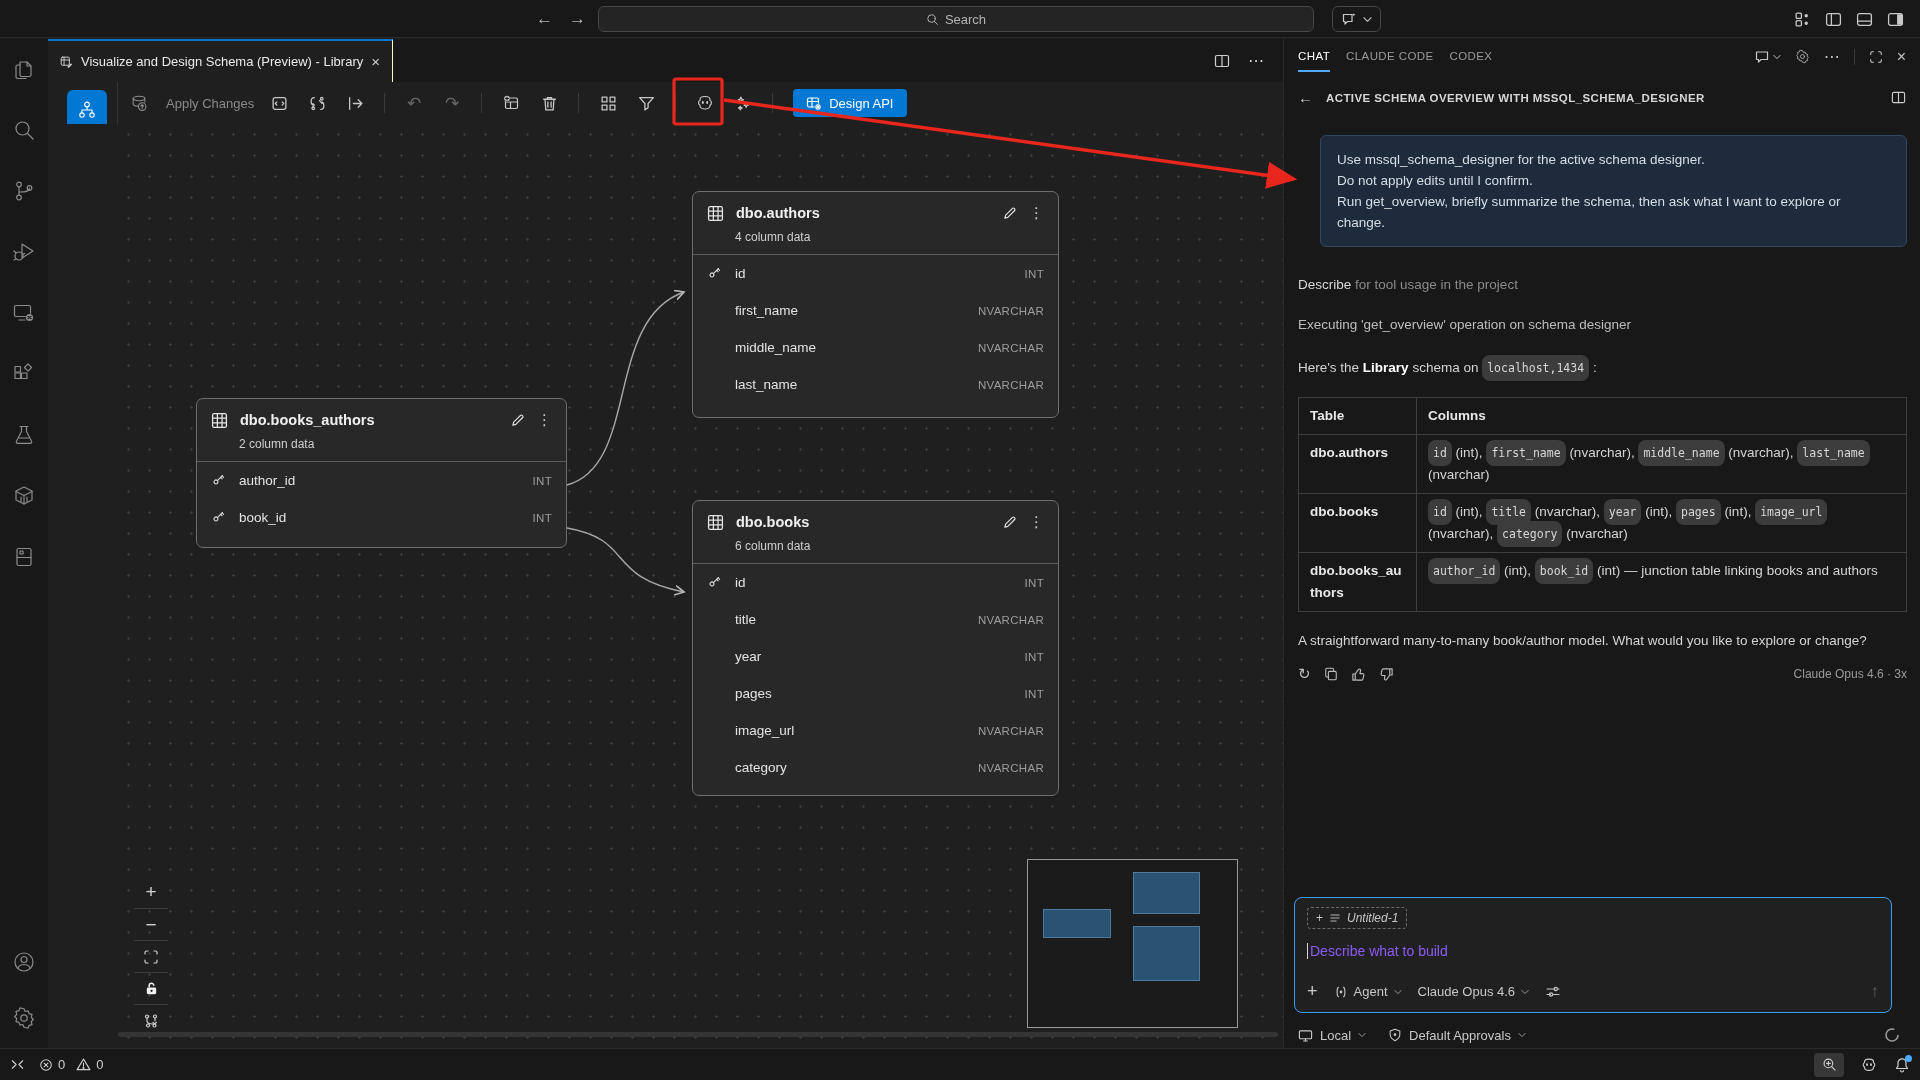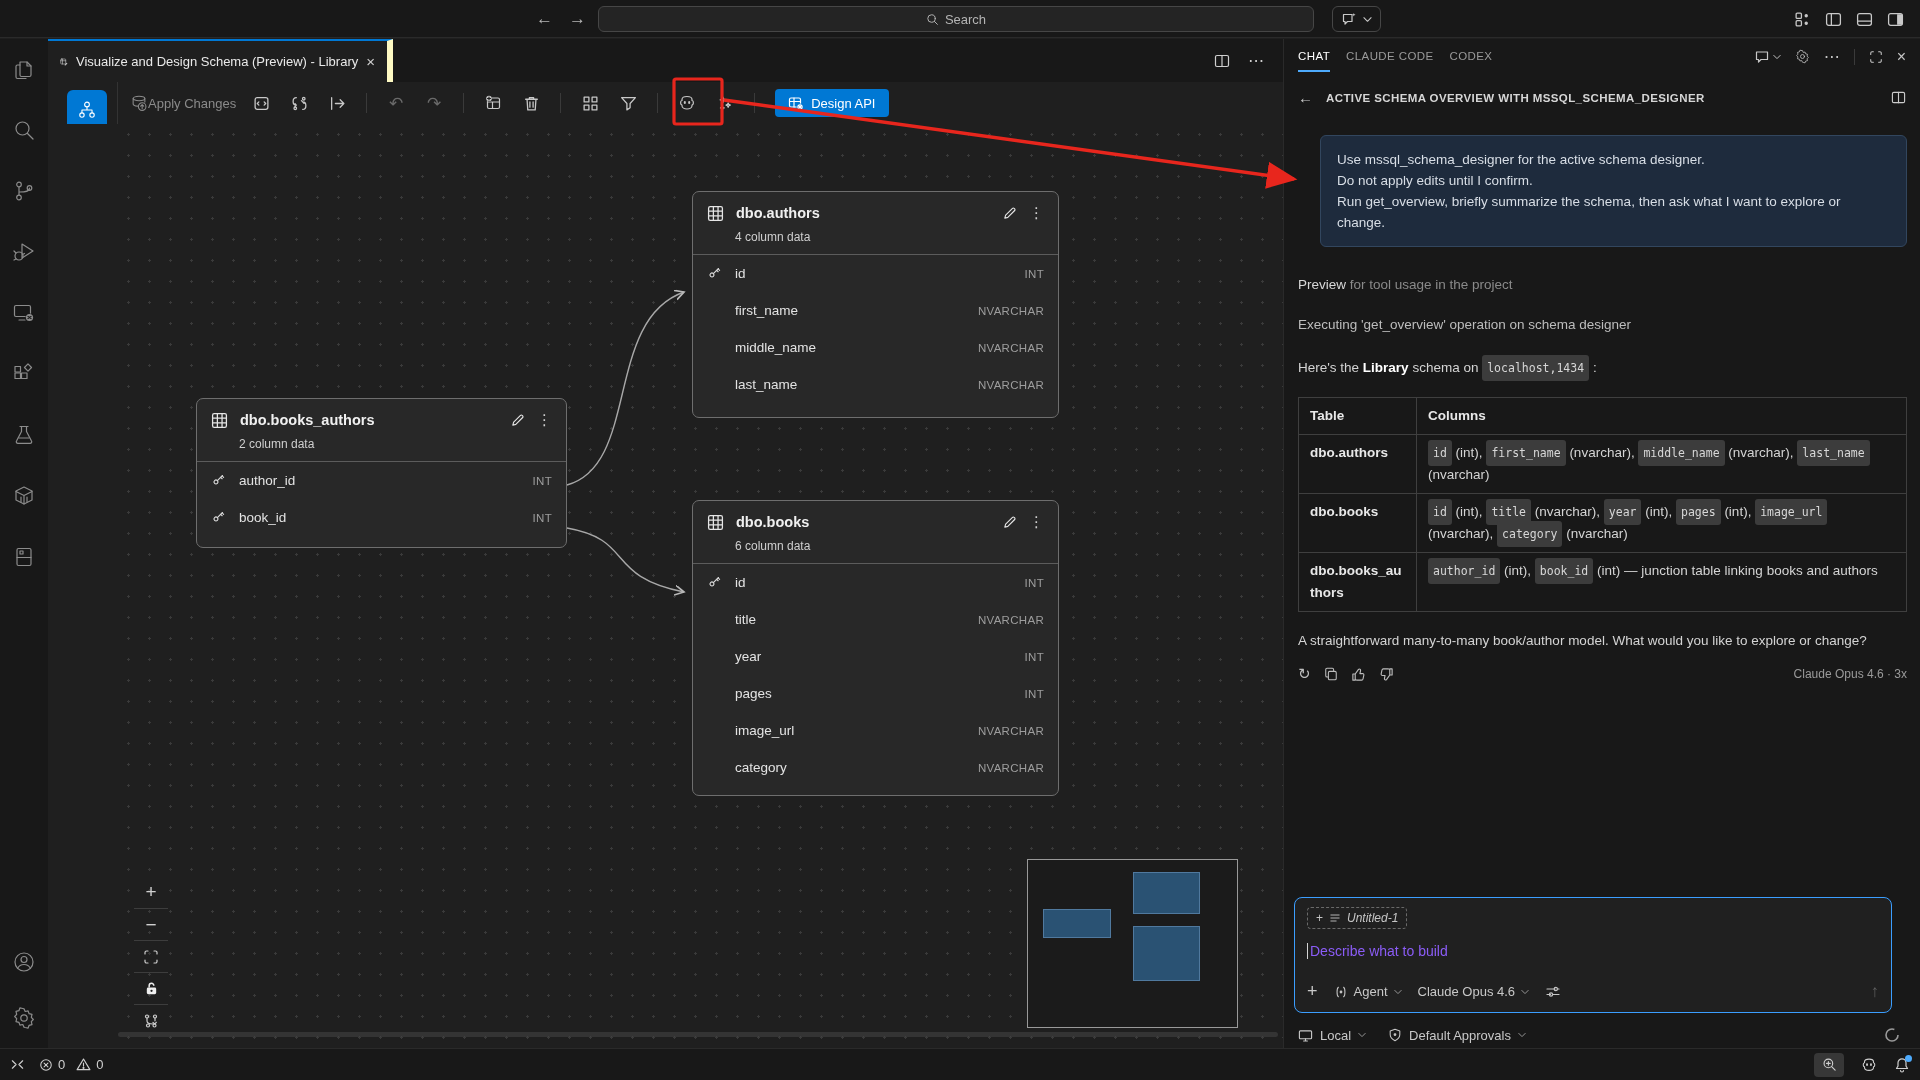--- a/index.html
+++ b/index.html
@@ -20,33 +20,33 @@
 
   
   #activitybar { left:0; top:39px; width:48px; height:1009px; background:#181818; }
   #activitybar .ab-top { position:absolute; top:14px; left:0; width:48px; display:flex; flex-direction:column; align-items:center; gap:29px; color:#8c8c8c; }
   #activitybar .ab-bottom { position:absolute; bottom:14px; left:0; width:48px; display:flex; flex-direction:column; align-items:center; gap:24px; color:#8c8c8c; }
   .ab-item { width:32px; height:32px; display:flex; align-items:center; justify-content:center; }
 
   
   #tabbar { left:48px; top:39px; width:1235px; height:43px; background:#181818; }
   #editor-tab { position:absolute; left:0; top:0; width:345px; height:43px; background:#1f1f1f;
-    border-top:2px solid #0078d4; border-right:6px solid #fef9c3; display:flex; align-items:center; padding:0 12px; gap:8px; }
+    border-top:2px solid #0078d4; border-right:1px solid #fef9c3; display:flex; align-items:center; padding:0 12px; gap:8px; }
   #editor-tab .tab-title { color:#e9e9e9; font-size:13px; white-space:nowrap; }
   #tab-actions { position:absolute; right:18px; top:0; height:43px; display:flex; align-items:center; gap:18px; color:#cfcfcf; }
 
   
   #designer-strip { left:48px; top:82px; width:70px; height:966px; background:#1f1f1f; border-right:1px solid #333333; }
   #btn-schema-view { position:absolute; left:19px; top:8px; width:40px; height:40px; background:#0078d4; border-radius:6px;
     display:flex; align-items:center; justify-content:center; color:#ffffff; }
   #btn-table-view { position:absolute; left:24px; top:60px; width:30px; height:30px; display:flex; align-items:center; justify-content:center; color:#b9b9b9; }
   #toolbar { left:130px; top:82px; width:1150px; height:42px; display:flex; align-items:center; gap:12px; color:#c8c8c8; }
   .tb-sep { width:1px; height:20px; background:#3a3a3a; margin:0 4px; }
   .tb-ic { display:flex; align-items:center; justify-content:center; width:26px; height:26px; }
-  #apply-changes { display:flex; align-items:center; gap:0; color:#8a8a8a; font-size:13px; }
+  #apply-changes { display:flex; align-items:center; gap:18px; color:#8a8a8a; font-size:13px; }
   .disabled-ic { color:#6a6a6a; font-size:17px; }
   #design-api-btn { display:flex; align-items:center; gap:7px; background:#0078d4; color:#ffffff; font-size:13px;
     height:28px; padding:0 13px; border-radius:4px; margin-left:4px; }
 
   
   #canvas { left:48px; top:124px; width:1235px; height:924px; background:#1f1f1f; }
   #dots { left:70px; top:0; width:1165px; height:916px;
     background-image:radial-gradient(circle,#3a3a3a 1px,transparent 1.4px); background-size:21px 21px; }
   .node { position:absolute; background:#282828; border:1px solid #6e6e6e; border-radius:7px; }
   .node-head { padding:12px 14px 8px 14px; border-bottom:1px solid #5c5c5c; }
@@ -70,21 +70,21 @@
   #chat-tabs .chat-tab-active { color:#ffffff; padding-bottom:8px; border-bottom:2px solid #4daafc; }
   #chat-head-icons { position:absolute; right:14px; top:8px; display:flex; align-items:center; gap:14px; color:#c7c7c7; }
   #chat-title-row { position:absolute; left:14px; top:50px; right:14px; display:flex; align-items:center; gap:13px; color:#cccccc; }
   #chat-title { font-size:11.5px; font-weight:bold; letter-spacing:.4px; color:#d6d6d6; flex:1; }
   #chat-body { position:absolute; left:14px; top:76px; right:13px; font-size:13.5px; color:#cfcfcf; }
   #user-msg { margin:20px 0 0 22px; background:#1e2b3d; border:1px solid #32465e; border-radius:6px; padding:13px 16px; line-height:21px; color:#d8dee6; }
   .seg-hl { color:#d8d8d8; }
   #status-searched { margin-top:30px; color:#8a8a8a; }
   #status-exec { margin-top:25px; color:#bdbdbd; }
   #intro-line { margin-top:25px; color:#d4d4d4; line-height:22px; }
-  #chat-body code { background:#3c3c3c; color:#d7d7d7; border-radius:3px; padding:6px 5px; font-size:11.5px; }
+  #chat-body code { background:#3c3c3c; color:#d7d7d7; border-radius:8px; padding:6px 5px; font-size:11.5px; }
   #intro-line strong, #schema-table strong { color:#ffffff; }
   #schema-table { margin-top:18px; width:100%; border-collapse:collapse; font-size:13.5px; }
   #schema-table th, #schema-table td { border:1px solid #3f3f3f; text-align:left; vertical-align:top; padding:7px 11px; line-height:22px; }
   #schema-table th { font-weight:bold; color:#e8e8e8; }
   #schema-table td:first-child { width:118px; font-weight:bold; color:#e8e8e8; word-break:break-all; }
   #schema-table td:last-child { color:#d4d4d4; }
   #closing-line { margin-top:18px; line-height:22px; color:#d4d4d4; }
   #msg-actions { margin-top:13px; display:flex; align-items:center; gap:13px; color:#bdbdbd; }
   #model-label { margin-left:auto; font-size:12px; color:#9a9a9a; }
   #chat-input { position:absolute; left:10px; top:858px; width:598px; height:116px; background:#202020;
@@ -584,21 +584,21 @@
         <path d="M8 2.5v11"></path>
       </svg>
   </div>
 
   <div id="chat-body">
     <div id="user-msg">
       <div>Use mssql_schema_designer for the active schema designer.</div>
       <div>Do not apply edits until I confirm.</div>
       <div>Run get_overview, briefly summarize the schema, then ask what I want to explore or change.</div>
     </div>
-    <div id="status-searched"><span class="seg-hl">Preview</span> for tool usage in the project</div>
+    <div id="status-searched"><span class="seg-hl">Describe</span> for tool usage in the project</div>
     <div id="status-exec">Executing 'get_overview' operation on schema designer</div>
     <div id="intro-line">Here's the <strong>Library</strong> schema on <code>localhost,1434</code> :</div>
 
     <table id="schema-table">
       <tbody>
           <tr>
         <th>Table</th>
         <th>Columns</th>
       </tr>
       <tr>

